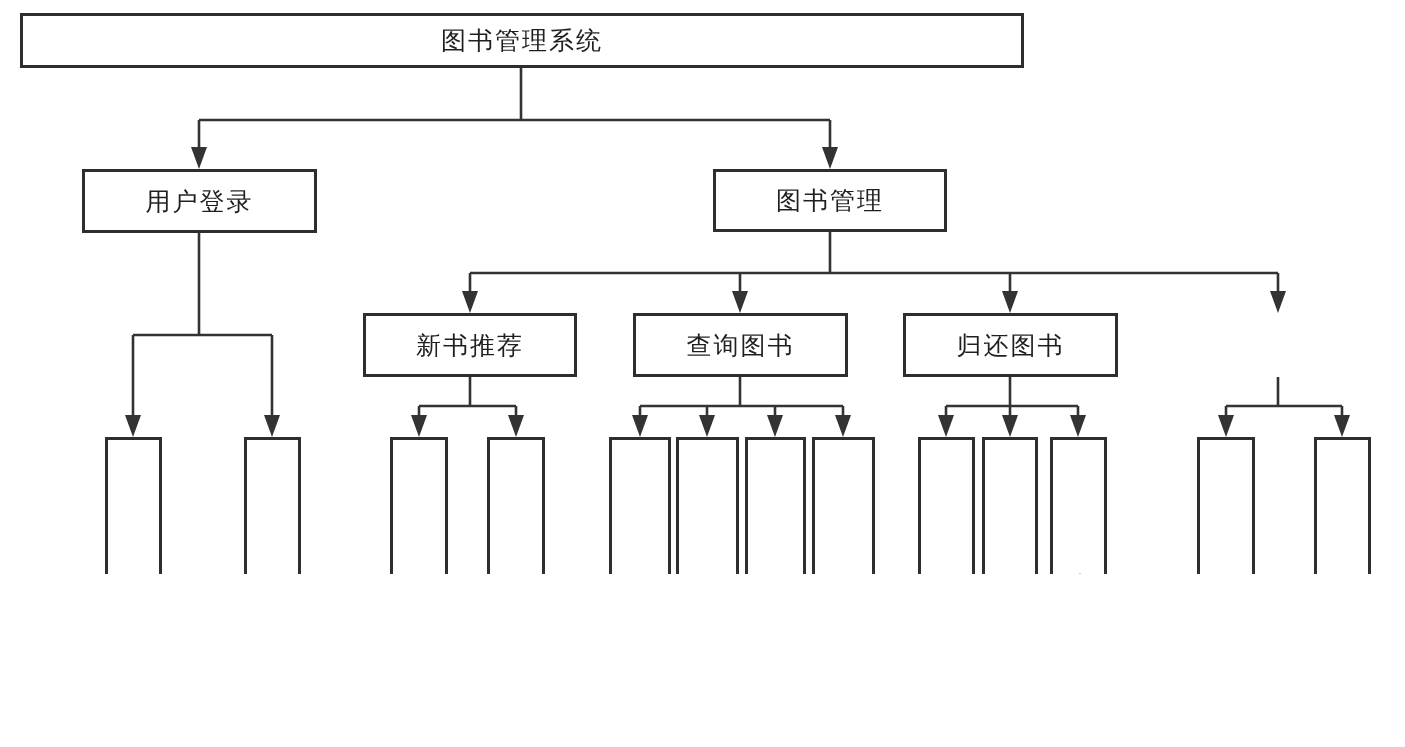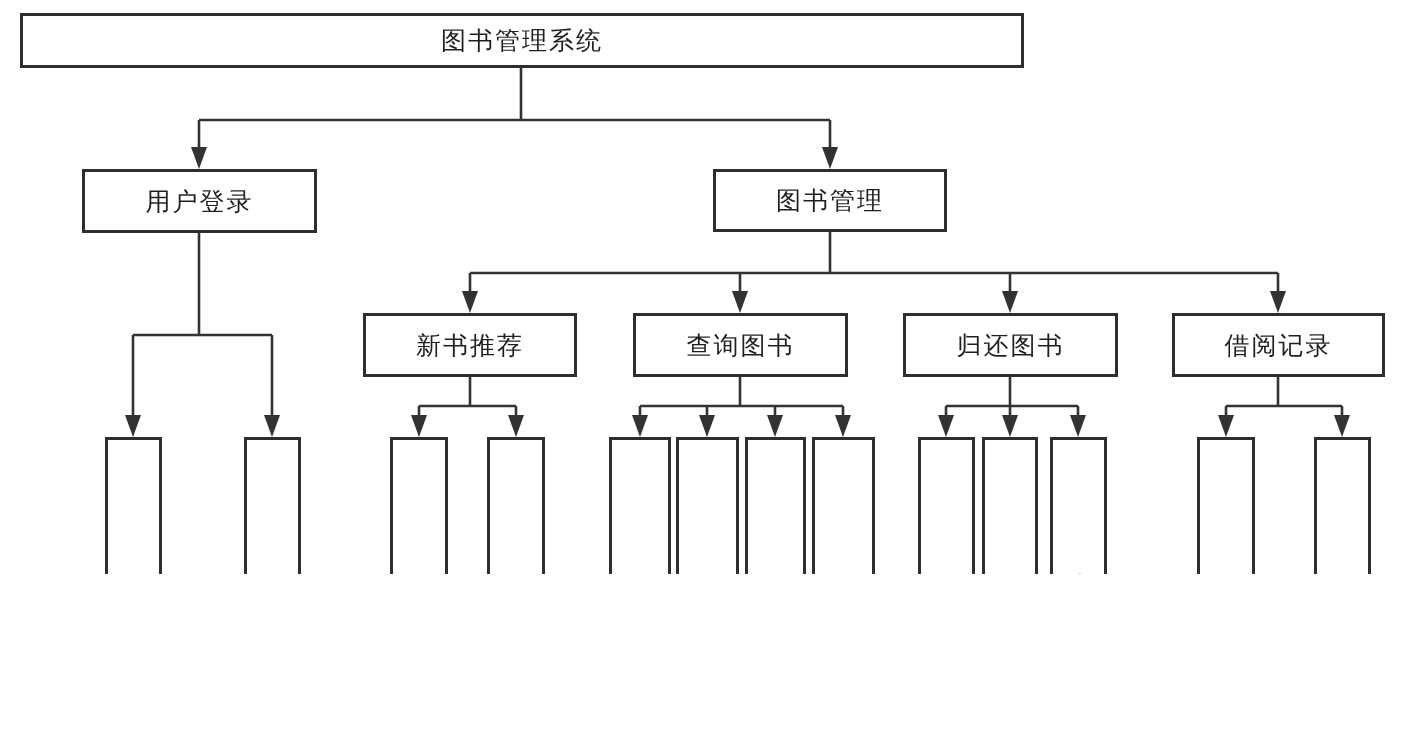--- a/index.html
+++ b/index.html
@@ -142,23 +142,20 @@
 
   <div class="hbox" style="left:713px;top:169px;width:234px;height:63px">
     <span>图书管理</span>
   </div>
   <div class="hbox" style="left:633px;top:313px;width:215px;height:64px">
     <span>查询图书</span>
   </div>
   <div class="hbox" style="left:903px;top:313px;width:215px;height:64px">
     <span>归还图书</span>
   </div>
-  <div class="hbox" style="left:1172px;top:313px;width:213px;height:64px">
-    <span>借阅记录</span>
-  </div>
 
   <div class="vbox" style="left:105px;top:437px;width:57px;height:299px">
     <span>用户登录</span>
   </div>
   <div class="vbox" style="left:244px;top:437px;width:57px;height:299px">
     <span>注销登录</span>
   </div>
 
   <div class="vbox" style="left:390px;top:437px;width:58px;height:299px">
     <span>查询图书</span>

